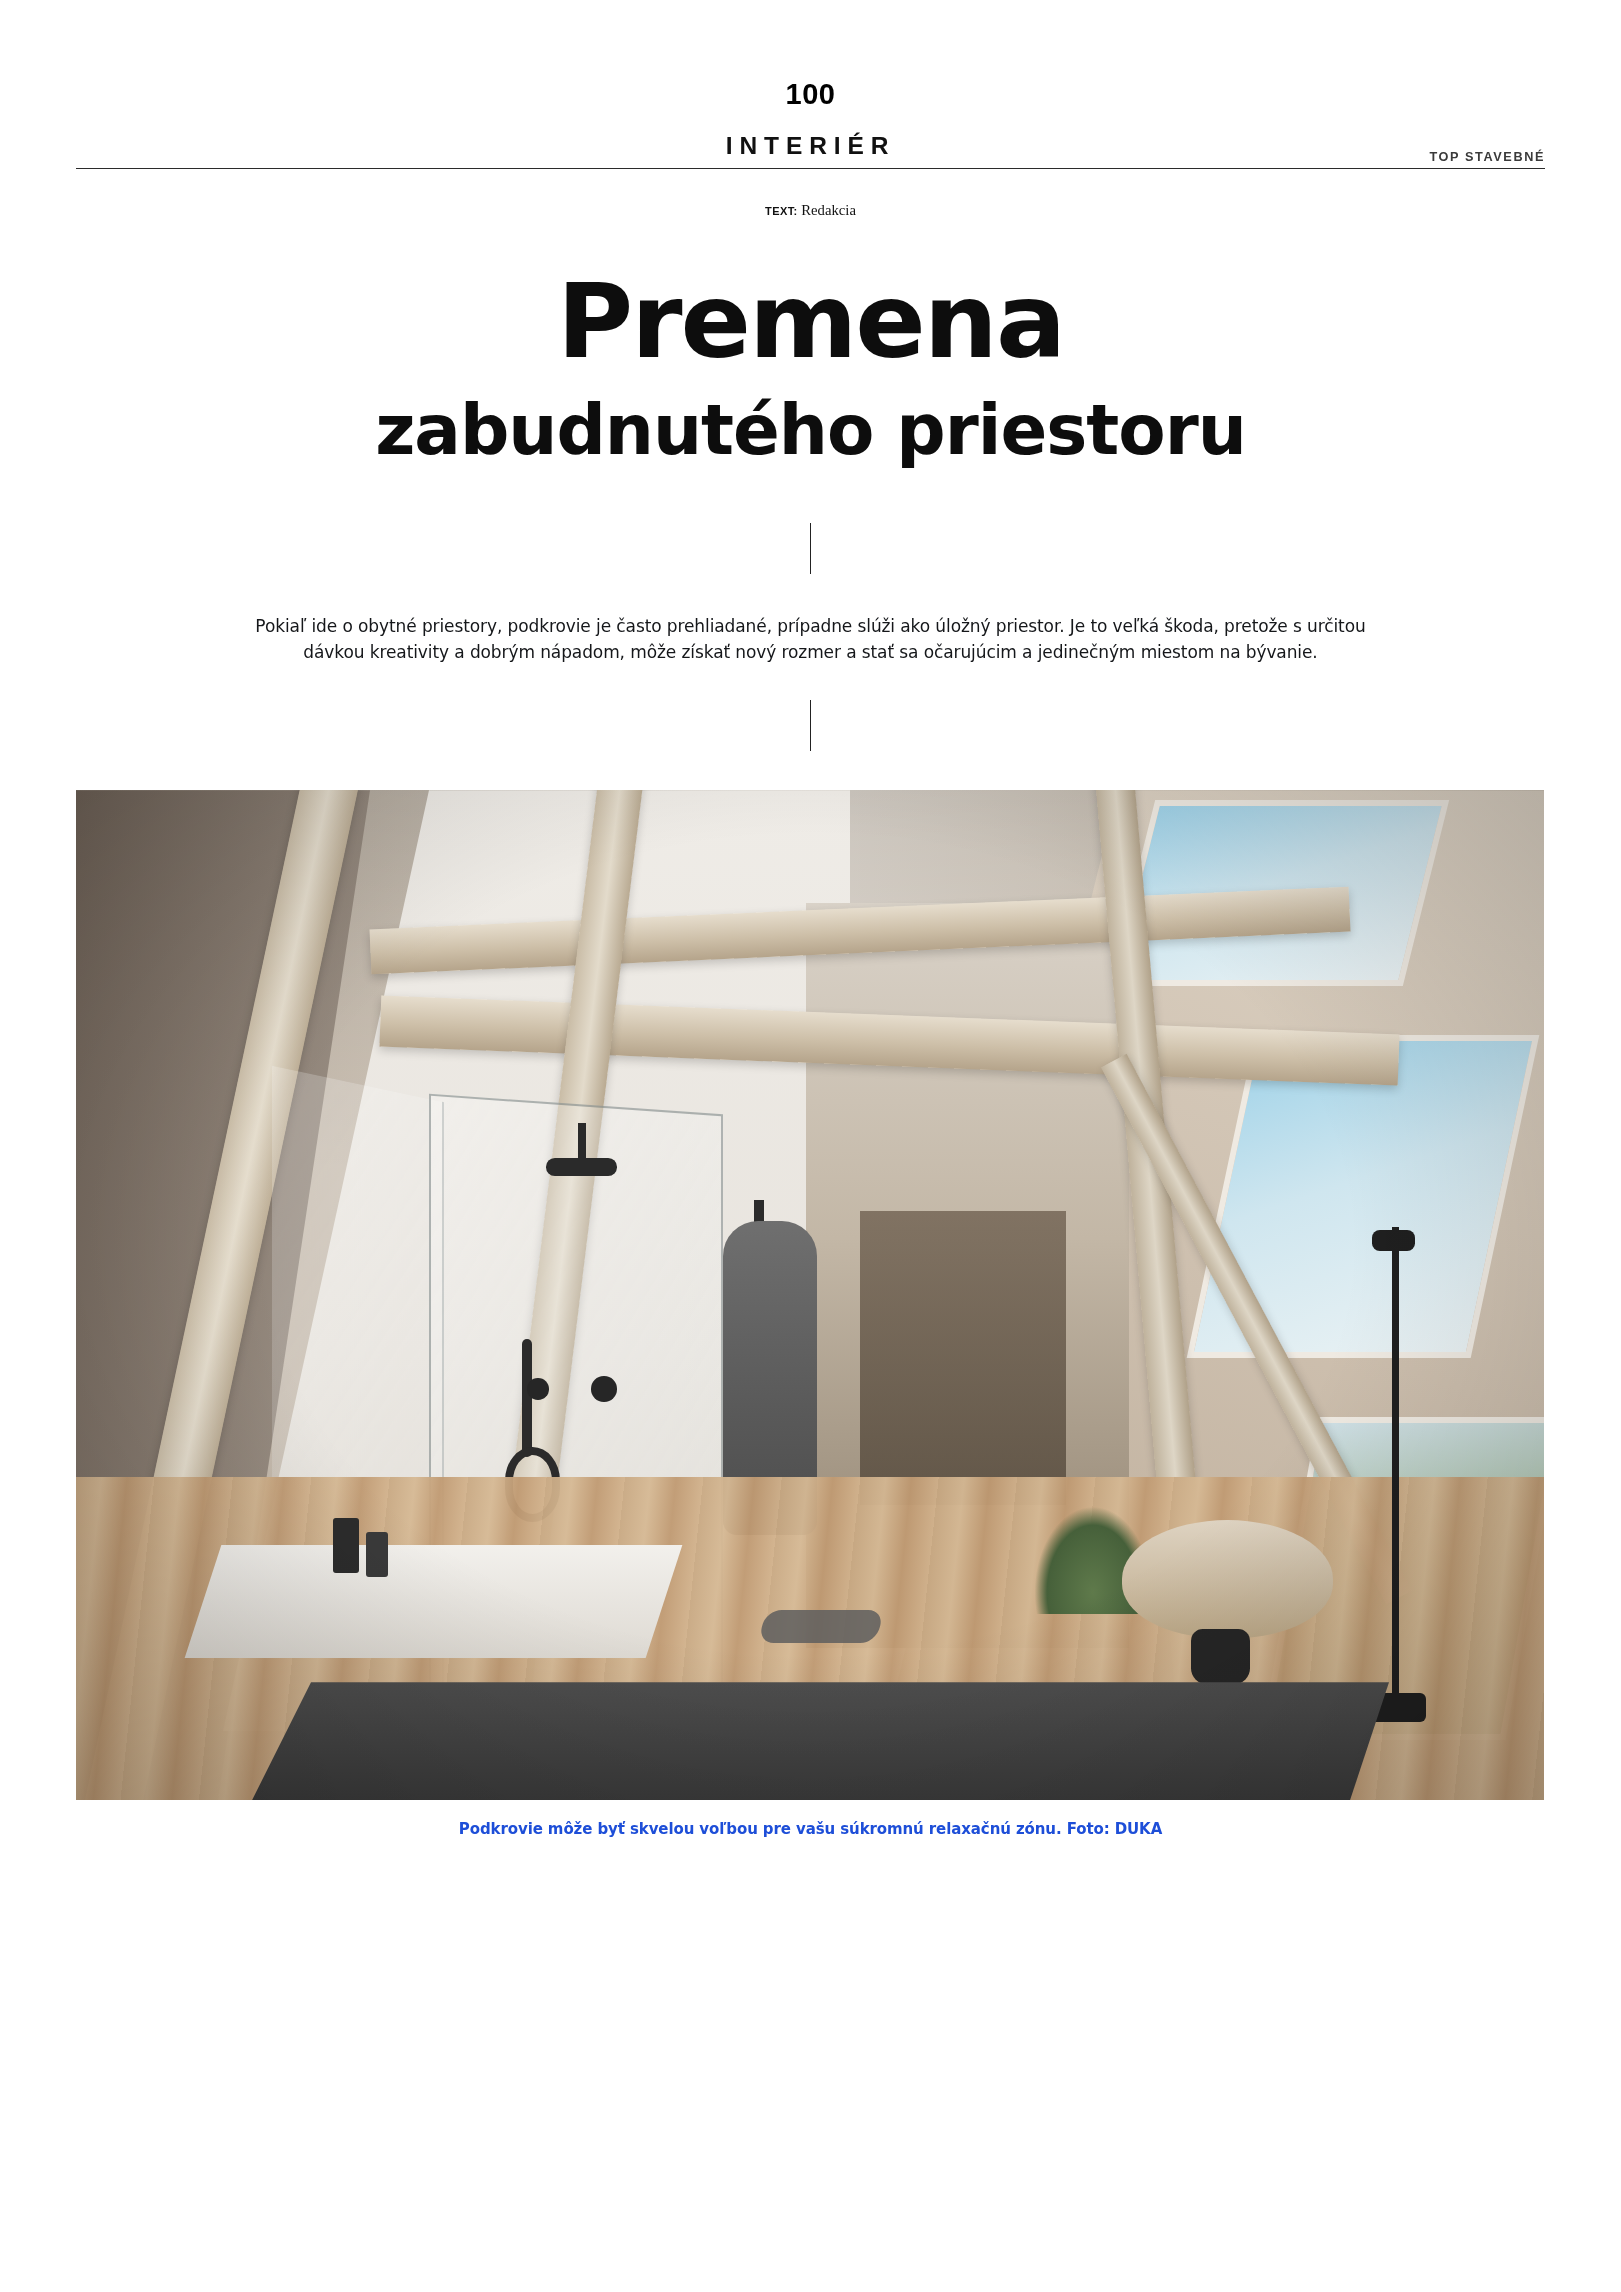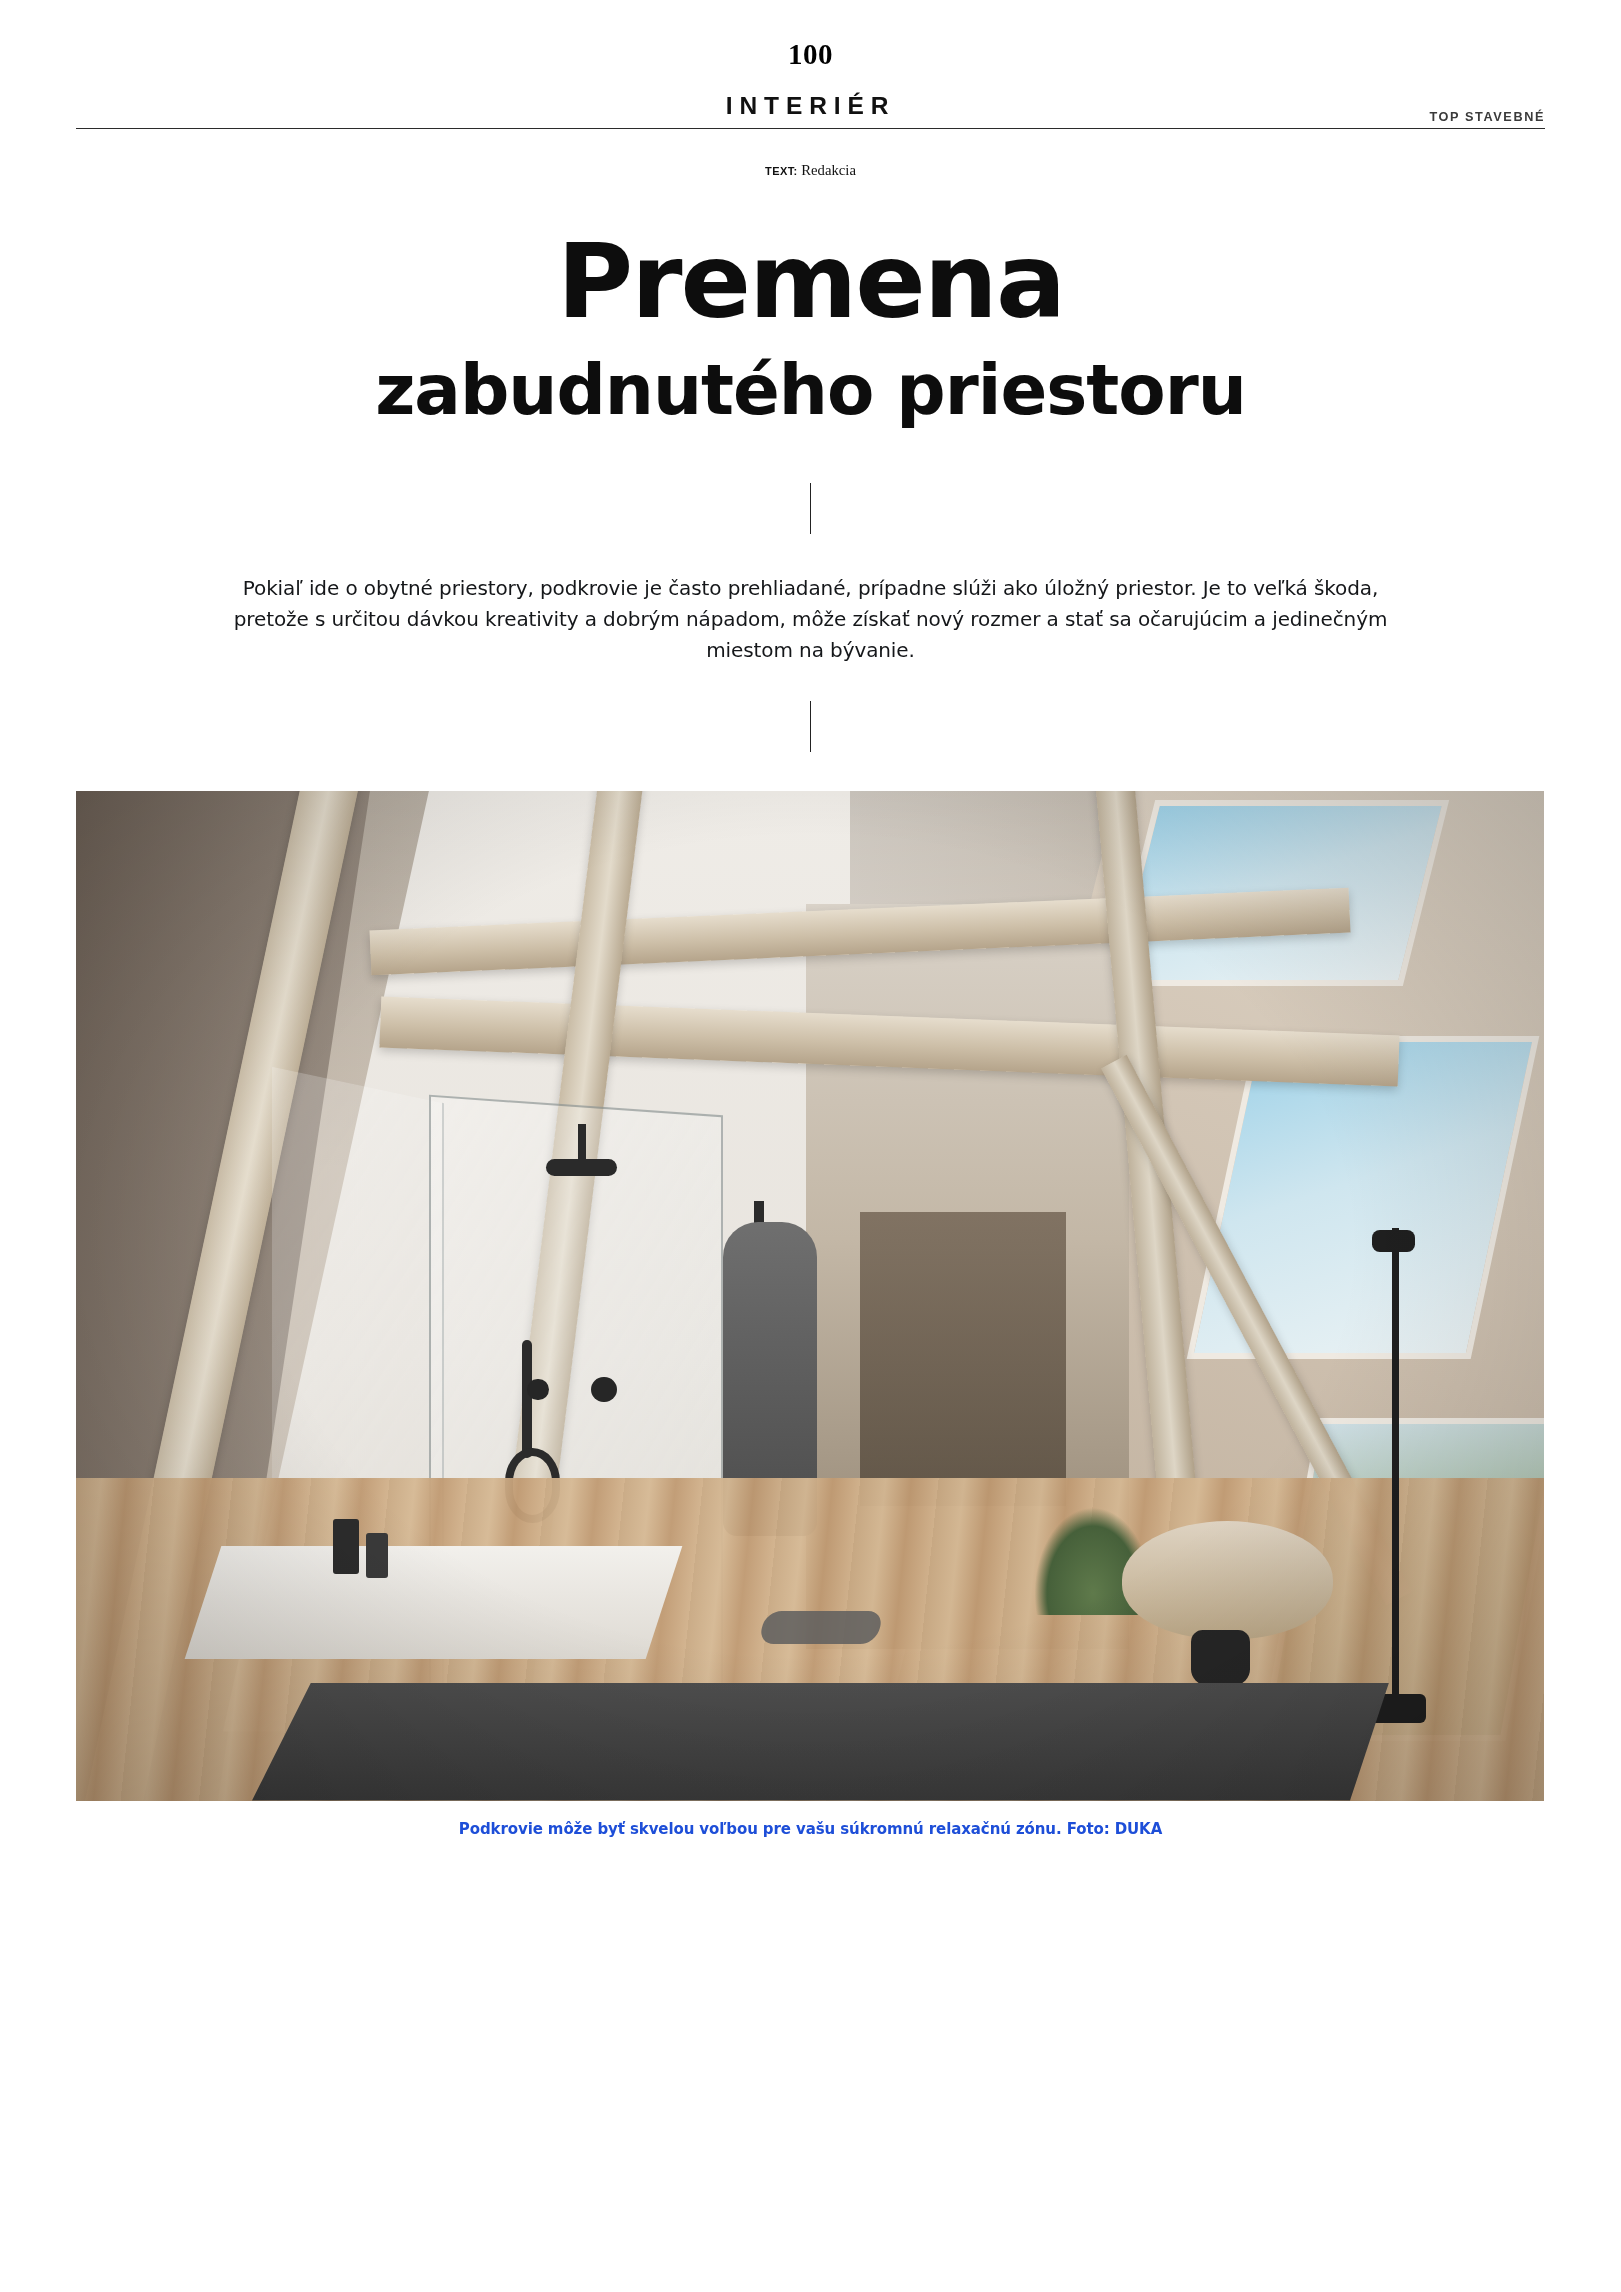--- a/index.html
+++ b/index.html
@@ -19,25 +19,25 @@
     position: relative;
     width: 1621px;
     height: 2293px;
     box-sizing: border-box;
     padding: 0 76px;
   }
 
   
   .folio {
     text-align: center;
-    font-family: Liberation Serif, serif;
+    font-family: Liberation Sans, sans-serif;
     font-weight: bold;
     font-size: 29px;
     letter-spacing: 0.5px;
-    padding-top: 40px;
+    padding-top: 80px;
     line-height: 1;
     color: #000;
   }
   .header-row {
     position: relative;
     margin-top: 19.6px;
     height: 33px;
     font-weight: bold;
   }
   .section-name {
@@ -112,21 +112,21 @@
     margin: 0 auto;
   }
   .vdiv.top { margin-top: 55px; }
   .vdiv.bottom { margin-top: 35px; }
 
   
   .perex {
     text-align: center;
     margin: 39px auto 0;
     width: 1157px;
-    font-size: 20px;
+    font-size: 17px;
     line-height: 1.55;
     font-family: "DejaVu Sans", sans-serif;
     color: #15171a;
     letter-spacing: -0.1px;
   }
 
   
   .photo-wrap {
     margin-top: 39px;
     position: relative;

